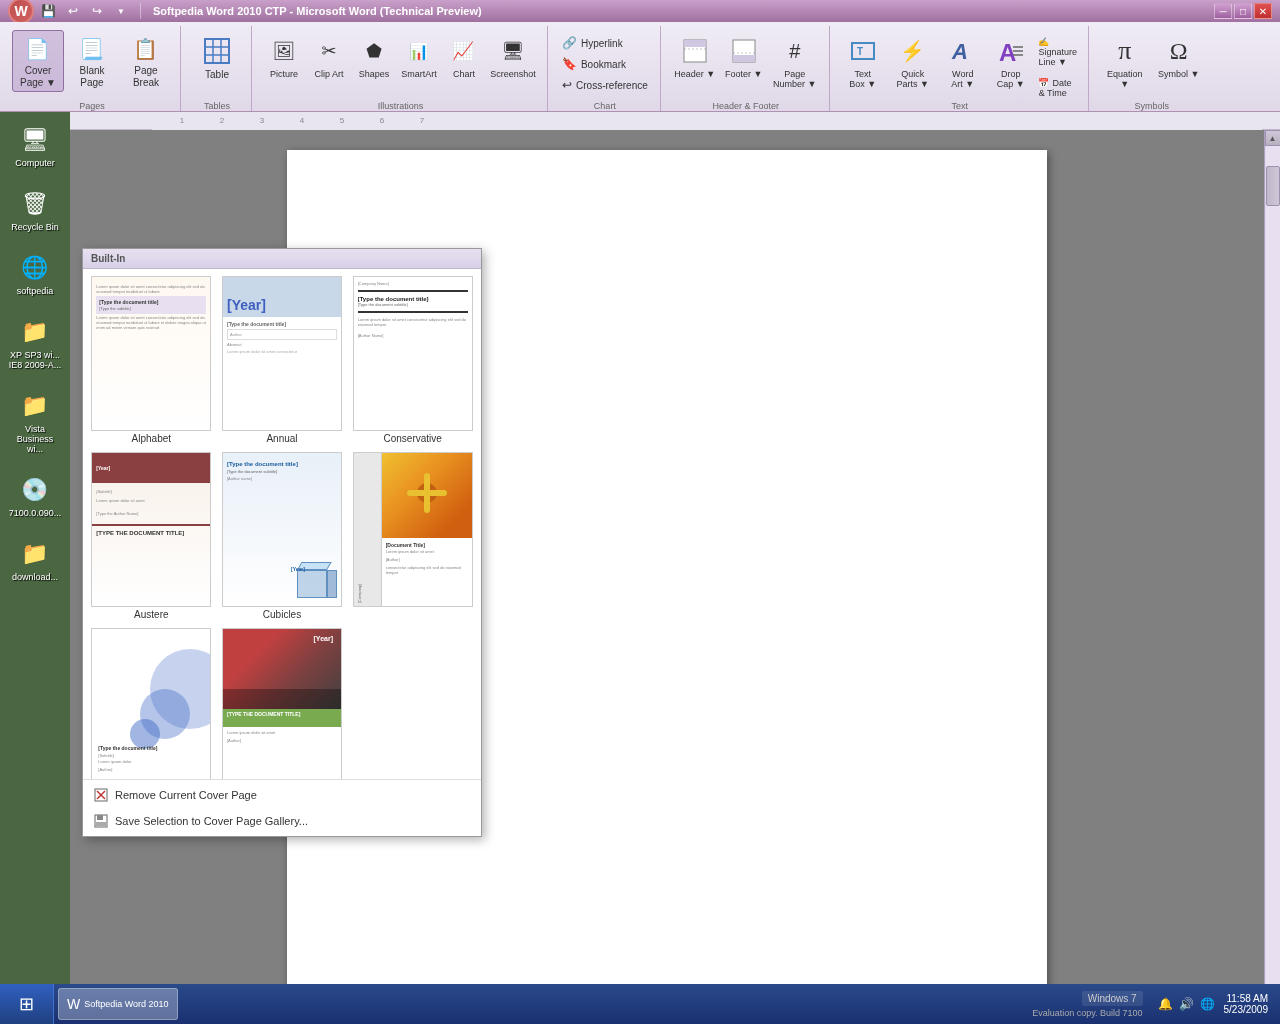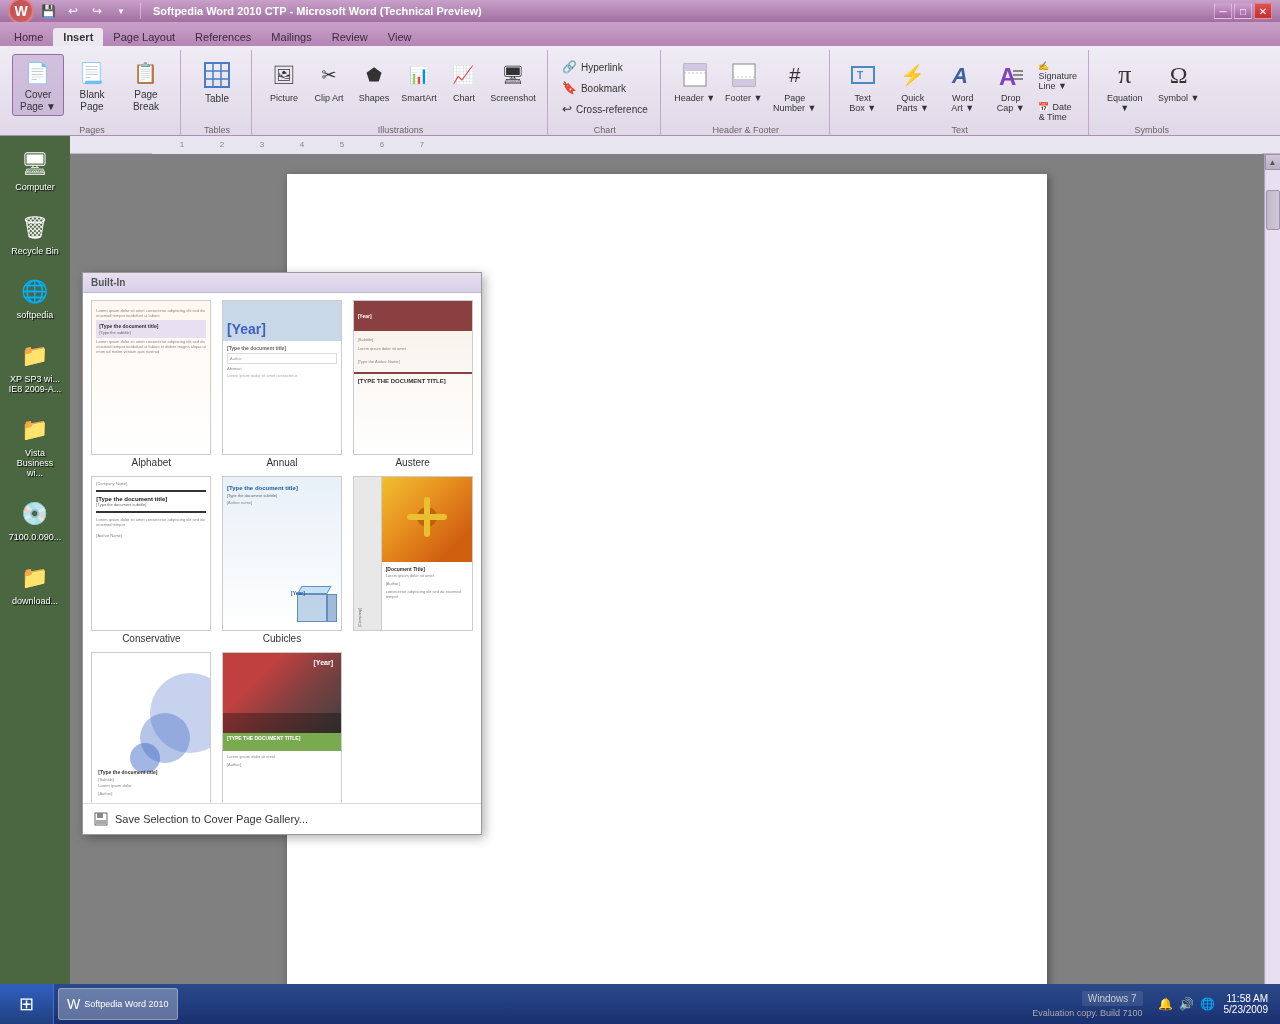--- a/index.html
+++ b/index.html
@@ -384,29 +384,20 @@
         <div style="width:1px;height:16px;background:rgba(255,255,255,0.4);margin:0 4px;"></div>
         <span style="font-size:11px;color:white;font-weight:bold;margin-left:4px;">Softpedia Word 2010 CTP - Microsoft Word (Technical Preview)</span>
       </div>
       <div class="title-bar-controls">
         <div class="title-btn">─</div>
         <div class="title-btn">□</div>
         <div class="title-btn close">✕</div>
       </div>
     </div>
 
-    <div class="ribbon-tabs">
-      <div class="tab">Home</div>
-      <div class="tab active">Insert</div>
-      <div class="tab">Page Layout</div>
-      <div class="tab">References</div>
-      <div class="tab">Mailings</div>
-      <div class="tab">Review</div>
-      <div class="tab">View</div>
-    </div>
 
     <div class="ribbon">
 
       <div class="ribbon-group">
         <div class="ribbon-items">
           <div class="ribbon-btn active">
             <div class="ribbon-icon">📄</div>
             <span style="font-size:10px;line-height:1.2;">Cover<br>Page ▼</span>
           </div>
           <div class="ribbon-btn">
@@ -685,51 +676,51 @@
                   </div>
                   <div style="font-size:4px;color:#888;">Abstract</div>
                   <div style="font-size:4px;color:#aaa;margin-top:2px;line-height:1.3;">Lorem ipsum dolor sit amet consectetur</div>
                 </div>
               </div>
             </div>
             <span class="template-label">Annual</span>
           </div>
 
           <div class="template-item">
-            <div class="template-thumb tmpl-austere">
-              <div class="tmpl-content" style="padding:0;">
-                <div style="background:#8a4040;height:30px;display:flex;align-items:center;padding:4px;">
-                  <span style="color:white;font-size:5px;font-weight:bold;">[Year]</span>
-                </div>
-                <div style="padding:6px 4px;">
-                  <div style="font-size:4px;color:#888;font-style:italic;margin-bottom:4px;">[Subtitle]</div>
-                  <div style="font-size:4px;color:#888;line-height:1.3;margin-bottom:8px;">Lorem ipsum dolor sit amet</div>
-                  <div style="font-size:4px;color:#888;margin-bottom:2px;">[Type the Author Name]</div>
-                </div>
-                <div style="border-top:2px solid #8a4040;padding:4px;margin-top:auto;">
-                  <div style="font-size:6px;font-weight:bold;color:#333;text-transform:uppercase;">[TYPE THE DOCUMENT TITLE]</div>
-                </div>
-              </div>
-            </div>
-            <span class="template-label">Austere</span>
-          </div>
-
-          <div class="template-item">
             <div class="template-thumb tmpl-conservative">
               <div class="tmpl-content">
                 <div style="font-size:4px;color:#888;margin-bottom:4px;">[Company Name]</div>
                 <div style="border-top:2px solid #333;border-bottom:2px solid #333;padding:4px 0;margin:4px 0;">
                   <div style="font-size:6px;font-weight:bold;color:#222;">[Type the document title]</div>
                   <div style="font-size:4px;color:#666;">[Type the document subtitle]</div>
                 </div>
                 <div style="font-size:4px;color:#888;line-height:1.3;margin-top:4px;">Lorem ipsum dolor sit amet consectetur adipiscing elit sed do eiusmod tempor</div>
                 <div style="margin-top:6px;font-size:4px;color:#888;">[Author Name]</div>
               </div>
             </div>
             <span class="template-label">Conservative</span>
+          </div>
+
+          <div class="template-item">
+            <div class="template-thumb tmpl-austere">
+              <div class="tmpl-content" style="padding:0;">
+                <div style="background:#8a4040;height:30px;display:flex;align-items:center;padding:4px;">
+                  <span style="color:white;font-size:5px;font-weight:bold;">[Year]</span>
+                </div>
+                <div style="padding:6px 4px;">
+                  <div style="font-size:4px;color:#888;font-style:italic;margin-bottom:4px;">[Subtitle]</div>
+                  <div style="font-size:4px;color:#888;line-height:1.3;margin-bottom:8px;">Lorem ipsum dolor sit amet</div>
+                  <div style="font-size:4px;color:#888;margin-bottom:2px;">[Type the Author Name]</div>
+                </div>
+                <div style="border-top:2px solid #8a4040;padding:4px;margin-top:auto;">
+                  <div style="font-size:6px;font-weight:bold;color:#333;text-transform:uppercase;">[TYPE THE DOCUMENT TITLE]</div>
+                </div>
+              </div>
+            </div>
+            <span class="template-label">Austere</span>
           </div>
 
 
           <div class="template-item">
             <div class="template-thumb tmpl-cubicles">
               <div class="tmpl-content" style="position:relative;">
                 <div style="font-size:6px;font-weight:bold;color:#2060a0;margin-top:4px;">[Type the document title]</div>
                 <div style="font-size:4px;color:#666;margin-top:2px;">[Type the document subtitle]</div>
                 <div style="font-size:4px;color:#888;margin-top:2px;">[Author name]</div>
 
@@ -815,20 +806,30 @@
                   <div style="font-size:4px;color:#888;margin-top:2px;">[Author]</div>
                 </div>
               </div>
             </div>
 
           </div>
 
         </div>
 
         <div class="dropdown-footer">
+          <div class="footer-btn">
+            <div class="footer-icon">
+              <svg width="14" height="14" viewBox="0 0 14 14">
+                <rect x="1" y="1" width="12" height="12" fill="none" stroke="#666" stroke-width="1"></rect>
+                <line x1="3" y1="3" x2="11" y2="11" stroke="#c03030" stroke-width="1.5"></line>
+                <line x1="11" y1="3" x2="3" y2="11" stroke="#c03030" stroke-width="1.5"></line>
+              </svg>
+            </div>
+            <span>Remove Current Cover Page</span>
+          </div>
           <div class="footer-btn">
             <div class="footer-icon">
               <svg width="14" height="14" viewBox="0 0 14 14">
                 <rect x="1" y="1" width="12" height="12" fill="none" stroke="#666" stroke-width="1"></rect>
                 <rect x="3" y="1" width="6" height="5" fill="#888"></rect>
                 <rect x="2" y="8" width="10" height="4" fill="#aaa"></rect>
               </svg>
             </div>
             <span>Save Selection to Cover Page Gallery...</span>
           </div>

